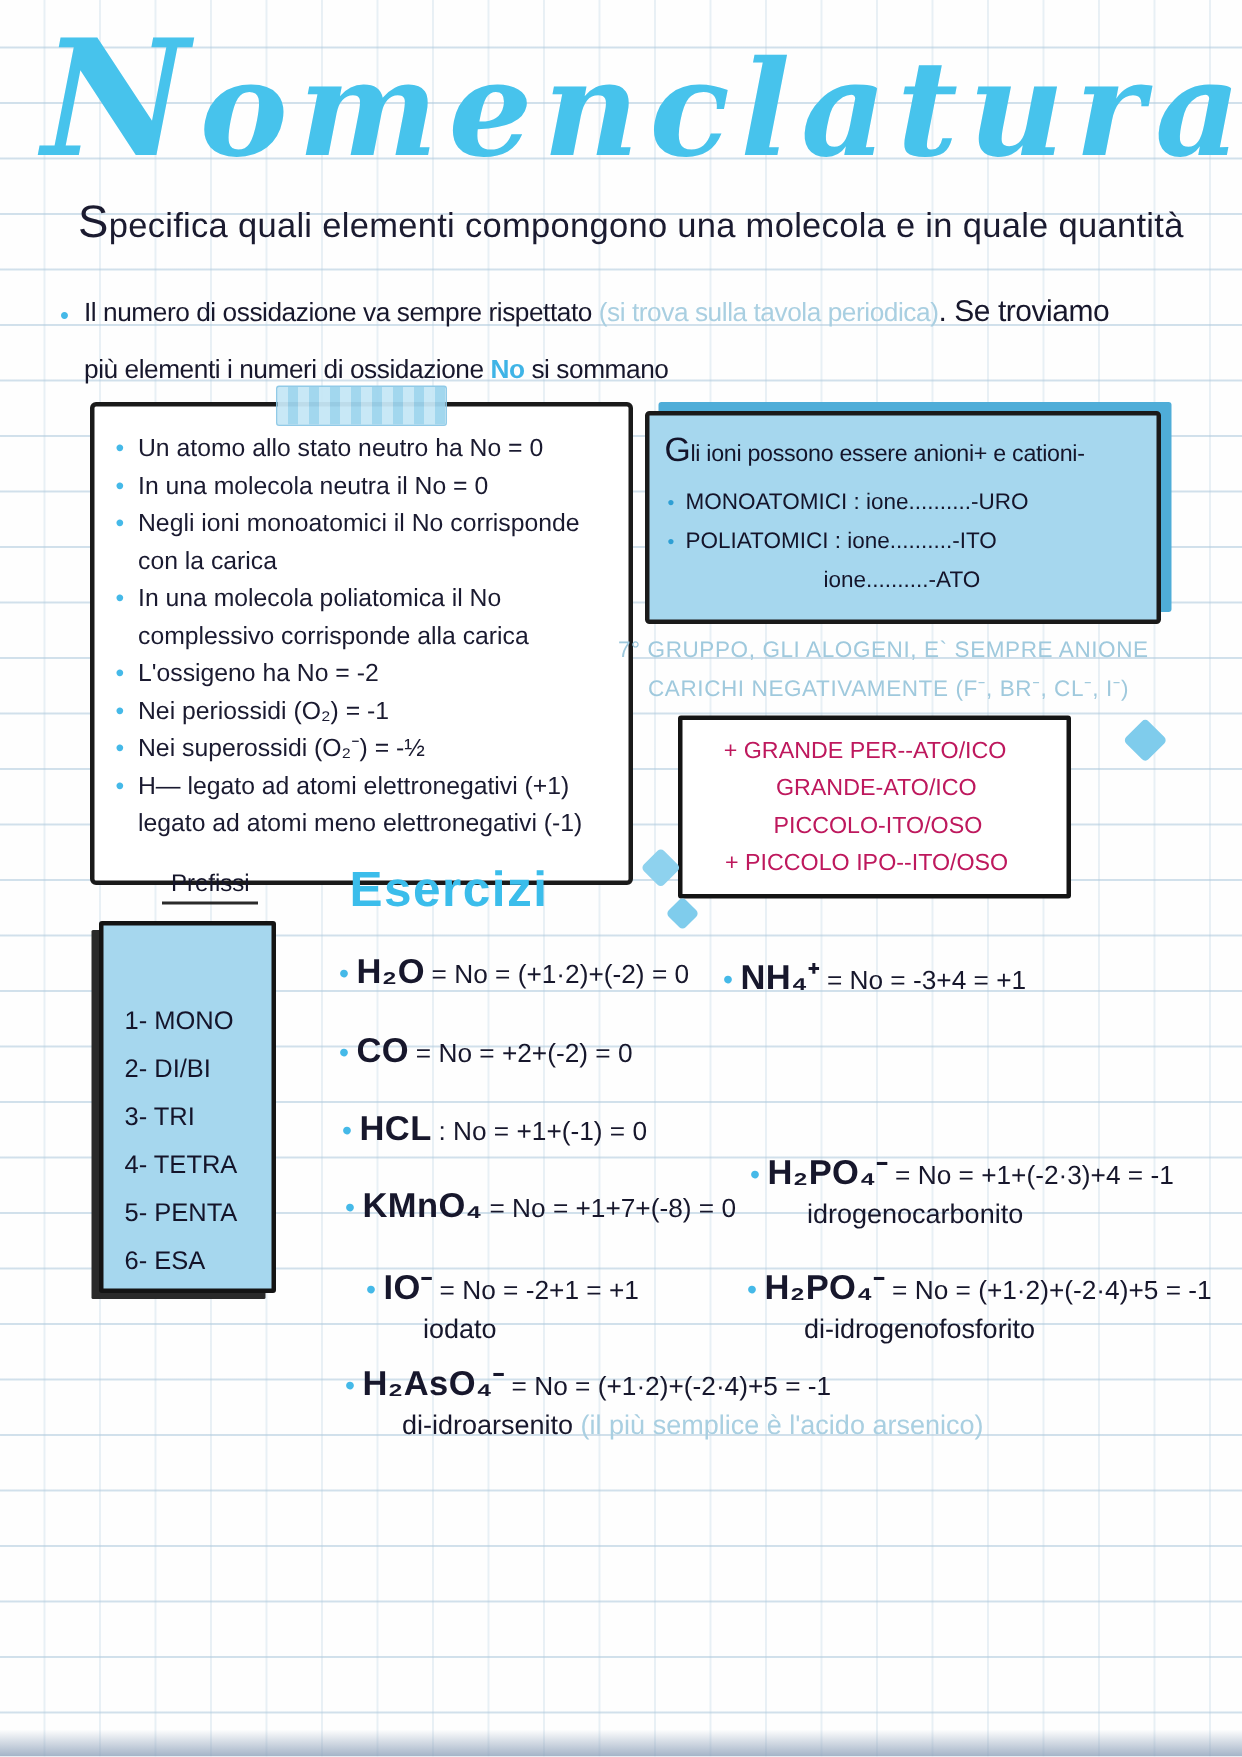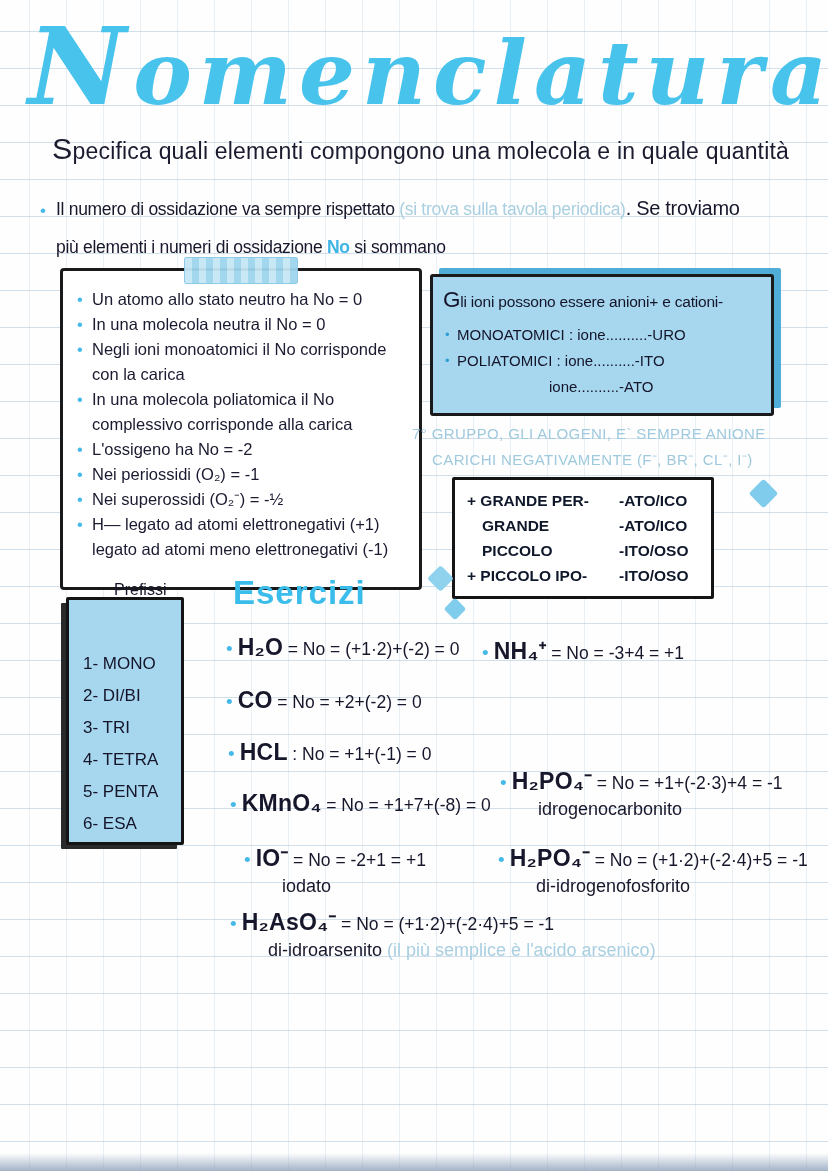--- a/index.html
+++ b/index.html
@@ -56,27 +56,27 @@
   .ion-row.indent{padding-left:106px;}
 
   .halogen{position:absolute;top:421px;left:412px;width:380px;font-size:15px;line-height:26px;color:#9fc9dd;letter-spacing:0.4px;}
   .halogen .hal2{padding-left:20px;}
 
   .suffix-table{
     position:absolute;top:477px;left:452px;width:262px;
     background:#ffffff;border:3px solid #141414;border-radius:2px;
     padding:8px 12px;box-sizing:border-box;
   }
-  .srow{display:flex;justify-content:space-between;font-size:15.5px;line-height:25px;color:#0f172a;font-weight:bold;}
+  .srow{display:flex;justify-content:center;font-size:15.5px;line-height:25px;color:#be185d;}
   .srow .sl.ind{padding-left:15px;}
   .srow .sr{width:80px;}
 
   .prefix-label{position:absolute;top:581px;left:108px;font-size:16px;padding:0 6px 2px;border-bottom:2px solid #2a2a2a;color:#15152a;}
   .prefix-box{
-    position:absolute;top:597px;left:66px;width:118px;height:248px;
+    position:absolute;top:614px;left:66px;width:118px;height:248px;
     background:#a6d7ee;border:3px solid #141414;border-radius:2px;
     padding:48px 0 0 14px;box-sizing:border-box;
     box-shadow:-6px 5px 0 -1px #2a2a2a;
   }
   .pitem{font-size:17px;line-height:32px;color:#14142a;}
 
   .ex-heading{position:absolute;top:574px;left:233px;font-size:33px;font-weight:700;color:#3bbdeb;letter-spacing:1px;}
 
   .ex{position:absolute;color:#17172c;}
   .exline{white-space:nowrap;}

